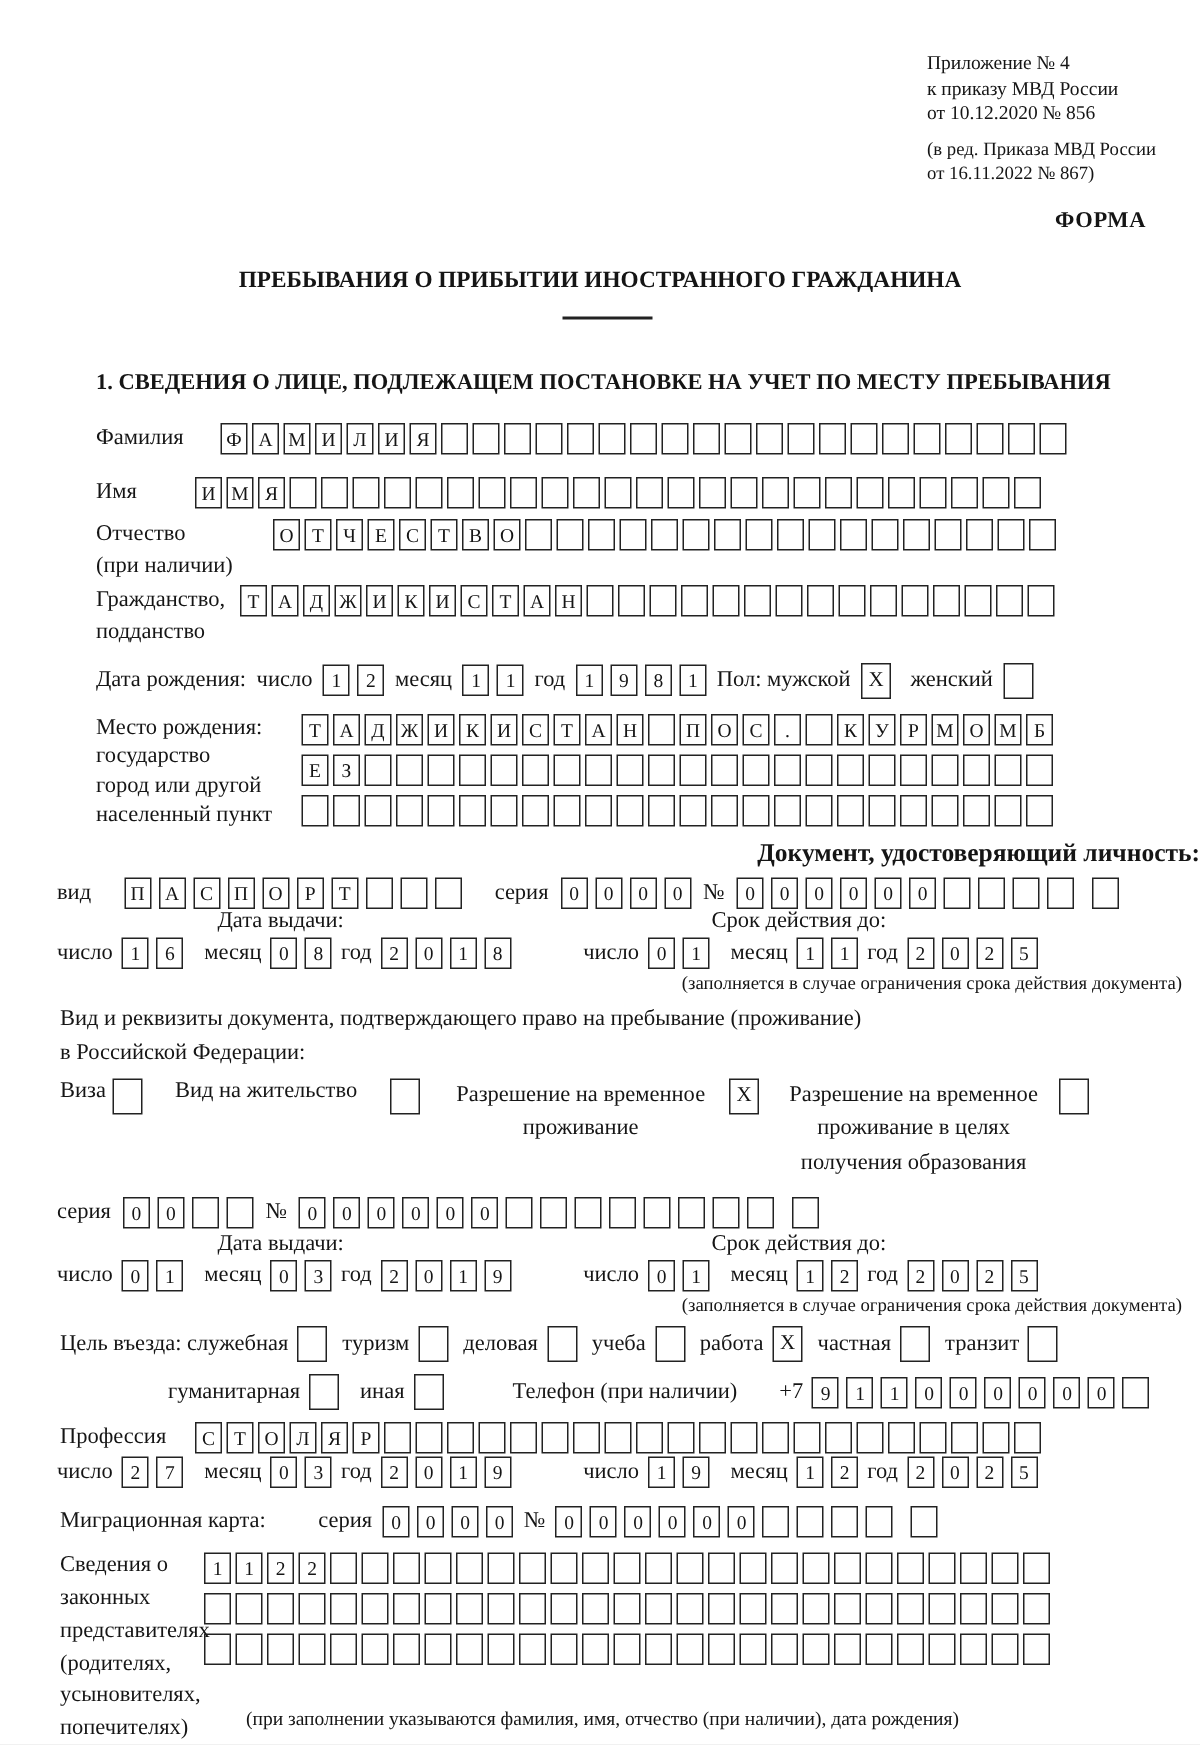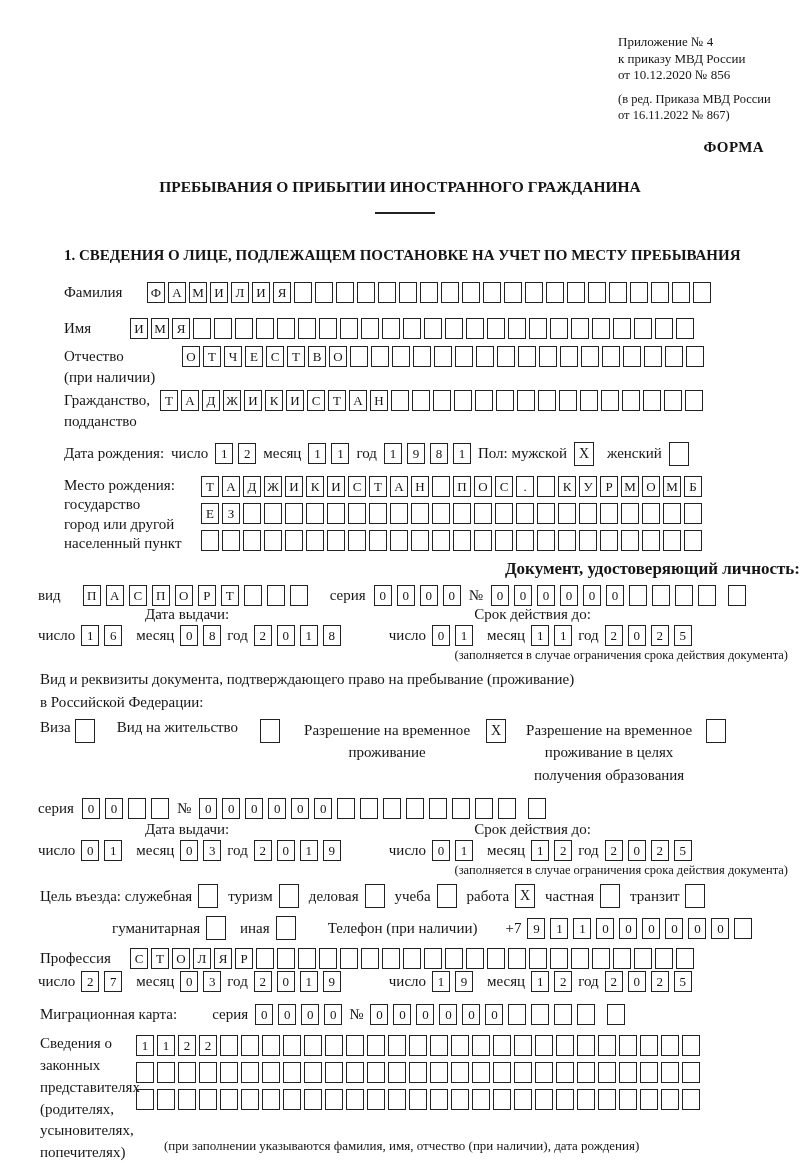--- a/index.html
+++ b/index.html
@@ -496,21 +496,21 @@
     <span class="cb"></span>
     <span class="lbl" style="margin-left:4px;">транзит</span>
     <span class="cb"></span>
   </div>
 
   <div class="row" style="margin:8px 0 0 112px;gap:6px;">
     <span class="lbl">гуманитарная</span>
     <span class="cb"></span>
     <span class="lbl" style="margin-left:8px;">иная</span>
     <span class="cb"></span>
-    <span class="lbl" style="margin-left:26px;">Телефон (при наличии)</span>
+    <span class="lbl" style="margin-left:40px;">Телефон (при наличии)</span>
     <span class="lbl" style="margin-left:22px;">+7</span>
     <span class="cells" style="gap:5px;">
         <span class="cell">9</span>
         <span class="cell">1</span>
         <span class="cell">1</span>
         <span class="cell">0</span>
         <span class="cell">0</span>
         <span class="cell">0</span>
         <span class="cell">0</span>
         <span class="cell">0</span>

